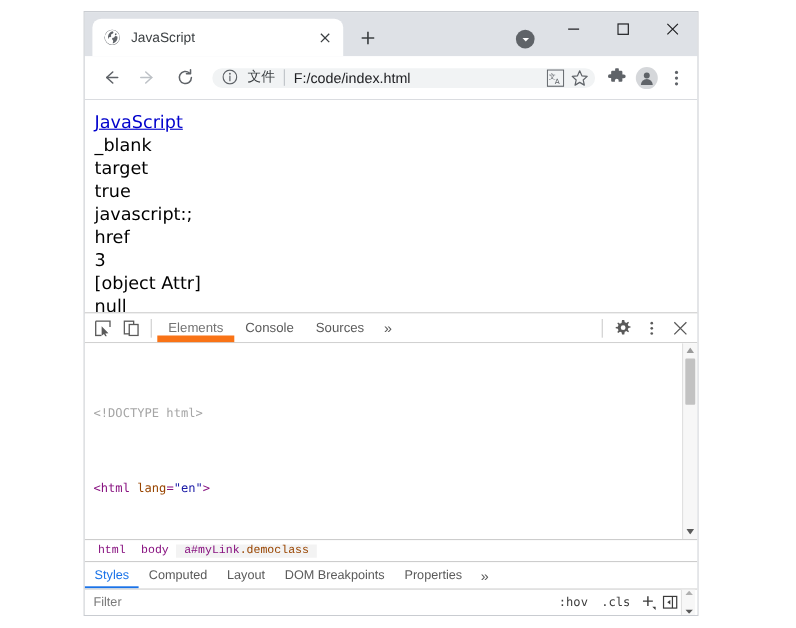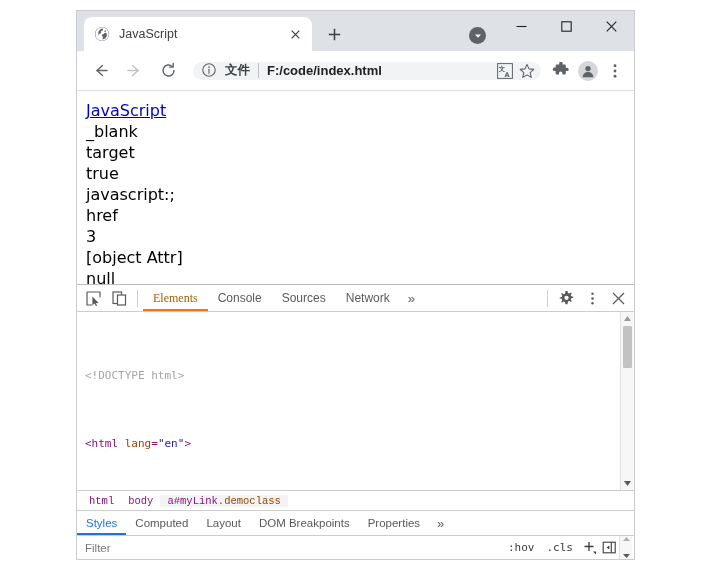--- a/index.html
+++ b/index.html
@@ -123,21 +123,20 @@
     flex: 1 1 auto;
     height: 18px;
     background: #f1f3f4;
     border-radius: 13px;
     display: flex;
     align-items: center;
     margin: 0 6px 0 8px;
     padding: 0 4px 0 9px;
     box-sizing: border-box;
     min-width: 0;
-    font-weight: bold;
   }
   .info-icon {
     width: 16px; height: 16px;
     flex: 0 0 auto;
     margin-right: 7px;
     color: #5f6368;
   }
   .scheme-label {
     font-size: 12.5px;
     color: #3c4043;
@@ -236,23 +235,22 @@
     font-size: 12px;
     color: #5a5a5a;
     padding: 0 10px;
     height: 26px;
     line-height: 26px;
     white-space: nowrap;
     flex: 0 0 auto;
     box-sizing: border-box;
   }
   .dt-tab.active {
-    color: #a16207;
-    border-bottom: 2px solid #f97316;
-    font-family: Liberation Serif, serif;
+    color: #737373;
+    border-bottom: 6px solid #f97316;
   }
   .dt-more {
     font-size: 13px;
     color: #5a5a5a;
     padding: 0 8px;
     flex: 0 0 auto;
   }
   .dt-spacer { flex: 1 1 auto; }
 
   
@@ -551,21 +549,20 @@
         <svg width="15" height="15" viewBox="0 0 15 15">
           <rect x="1" y="1" width="8.5" height="11.5" fill="none" stroke="#5a5a5a" stroke-width="1.2"></rect>
           <rect x="5.5" y="4" width="8" height="10" fill="#ffffff" stroke="#5a5a5a" stroke-width="1.2"></rect>
         </svg>
       </div>
       <div class="dt-sep"></div>
 
       <div class="dt-tab active">Elements</div>
       <div class="dt-tab">Console</div>
       <div class="dt-tab">Sources</div>
-      <div class="dt-tab">Network</div>
       <div class="dt-more">»</div>
 
       <div class="dt-spacer"></div>
       <div class="dt-sep"></div>
 
       <div class="dt-iconbtn">
         <svg width="15" height="15" viewBox="0 0 16 16">
           <path d="M8 0 l1.1 0 .45 2.1a5.9 5.9 0 0 1 1.5.62l1.8-1.17.8.8-1.17 1.8c.27.47.48.97.62 1.5l2.1.45v1.1l-2.1.45a5.9 5.9 0 0 1-.62 1.5l1.17 1.8-.8.8-1.8-1.17a5.9 5.9 0 0 1-1.5.62L9.1 14h-2.2l-.45-2.1a5.9 5.9 0 0 1-1.5-.62l-1.8 1.17-.8-.8 1.17-1.8a5.9 5.9 0 0 1-.62-1.5L0.8 7.9v-1.1l2.1-.45c.14-.53.35-1.03.62-1.5L2.35 3.05l.8-.8 1.8 1.17a5.9 5.9 0 0 1 1.5-.62L6.9 0z" fill="#5a5a5a"></path>
           <circle cx="8" cy="7.3" r="2.3" fill="#ffffff"></circle>
         </svg>

